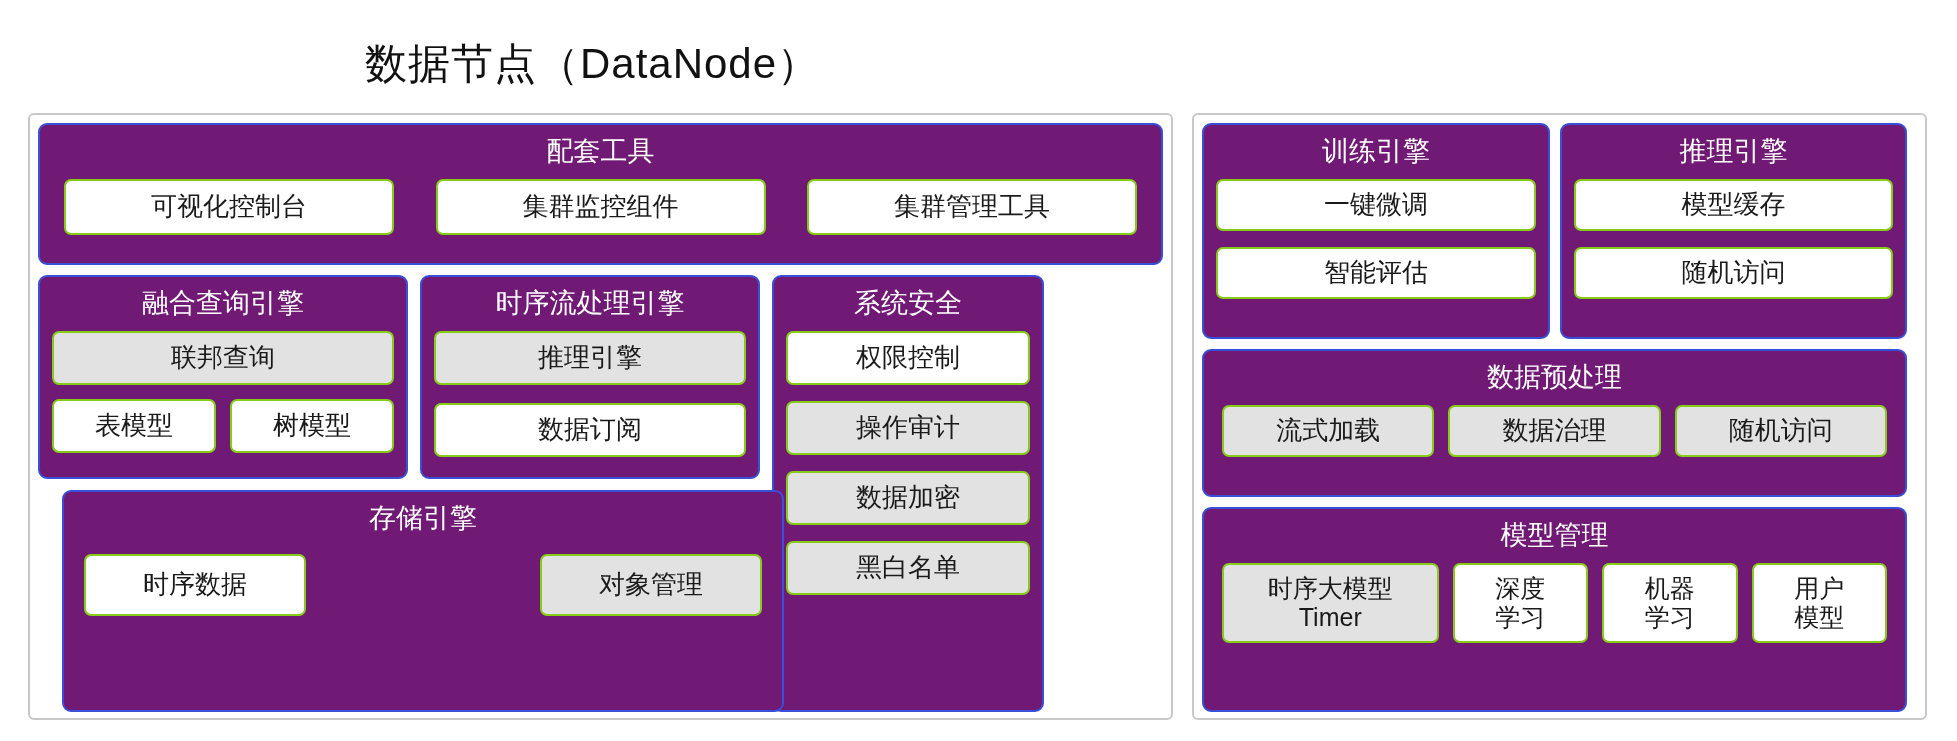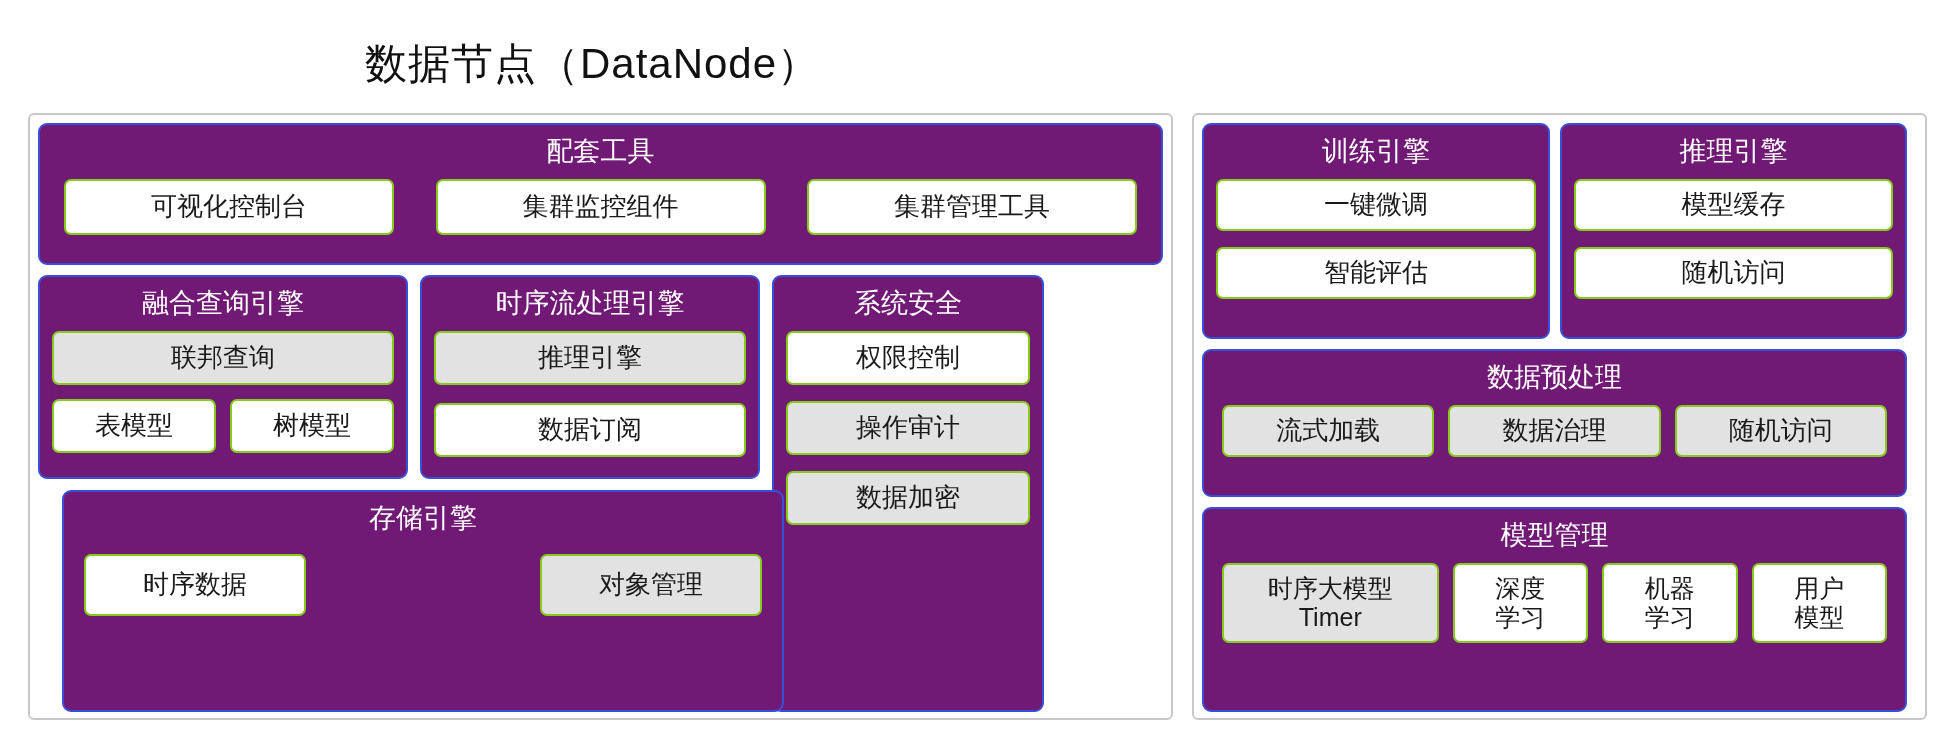--- a/index.html
+++ b/index.html
@@ -207,20 +207,21 @@
         <div class="chip white">数据订阅</div>
       </div>
     </div>
 
     <div class="panel" id="panel-security">
       <div class="panel-title">系统安全</div>
       <div class="chip-row stack">
         <div class="chip white">权限控制</div>
         <div class="chip gray">操作审计</div>
         <div class="chip gray">数据加密</div>
+        <div class="chip gray">黑白名单</div>
       </div>
     </div>
 
     <div class="panel" id="panel-storage">
       <div class="panel-title">存储引擎</div>
       <div class="chip-row">
         <div class="chip white">时序数据</div>
         <div class="chip gray">对象管理</div>
       </div>
     </div>

